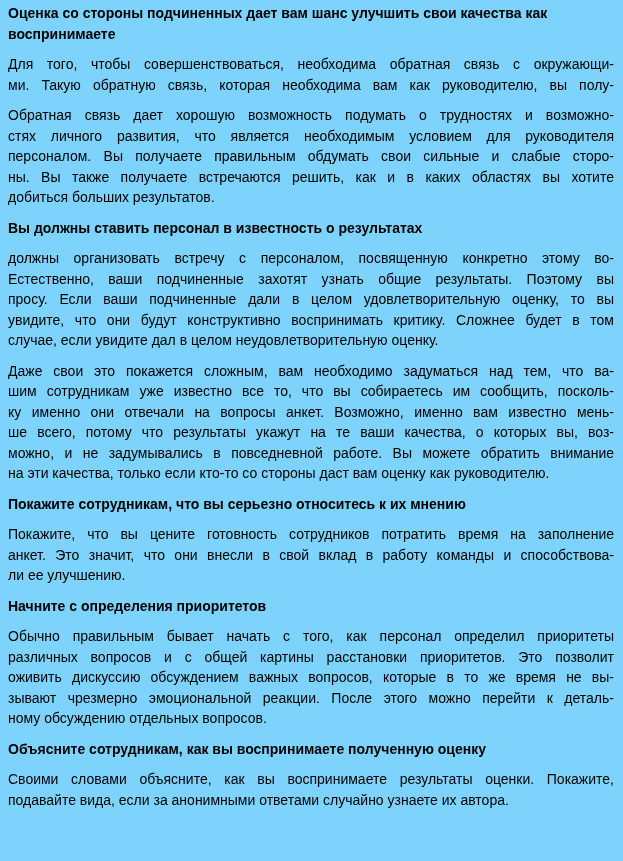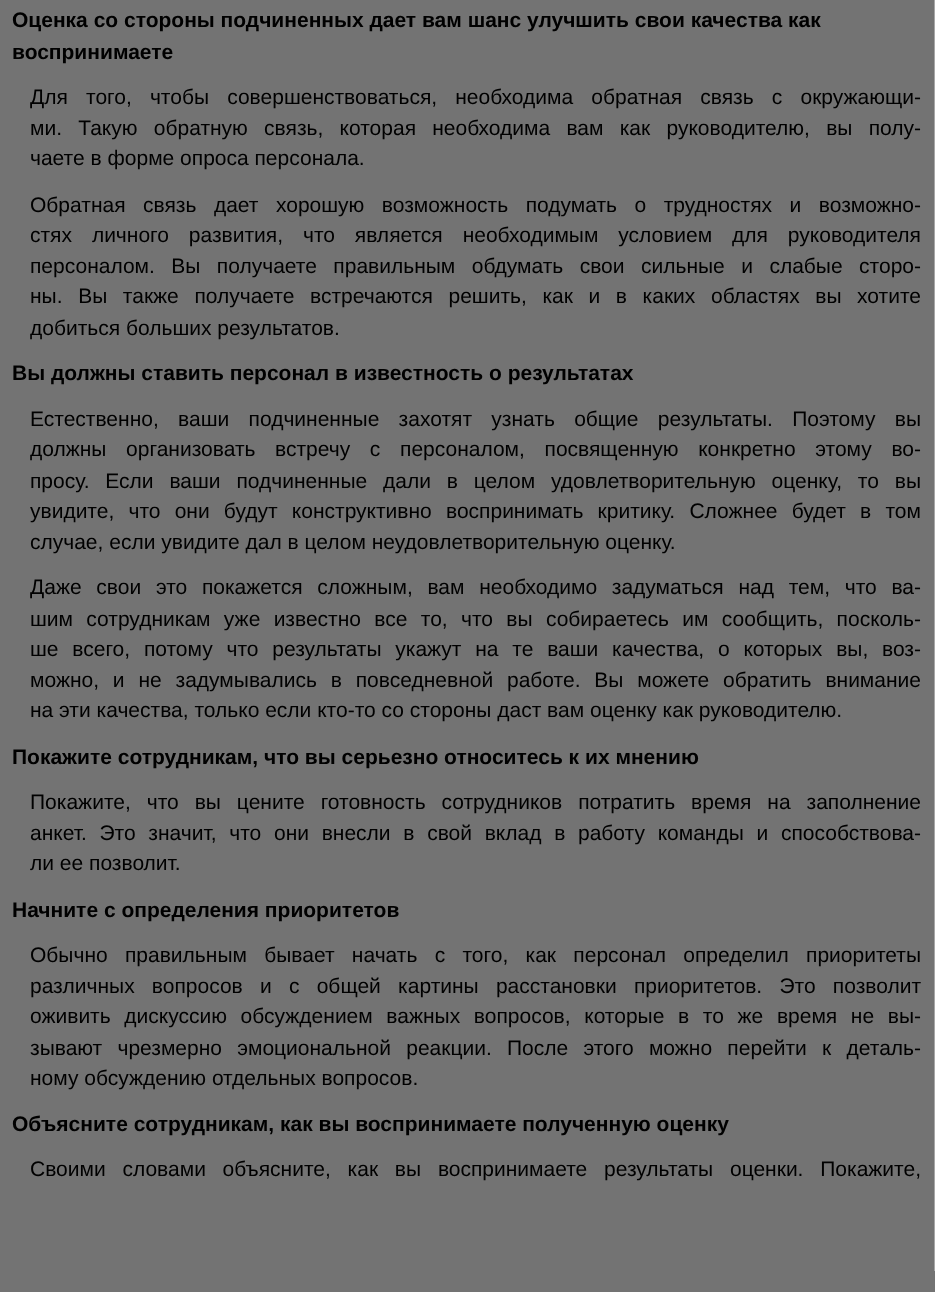--- a/index.html
+++ b/index.html
@@ -21,98 +21,99 @@
   .heading {
     font-weight: 700;
     font-size: 14px;
     margin: 0 0 10px 0;
     padding: 0;
   }
   .heading .hline {
     text-align: left;
   }
   .para {
-    margin: 0 0 10px 12px;
+    margin: 0 0 10px 0;
   }
   .line {
     text-align: justify;
     text-align-last: justify;
     white-space: normal;
   }
   .line.last {
     text-align: justify;
     text-align-last: left;
   }
 </style>
 </head>
 <body>
 
-<main class="page" style="background: #737373; color: rgb(0, 0, 0);">
+<main class="page" style="background: #7dd3fc; color: rgb(0, 0, 0);">
   <div id="doc">
       <section>
         <h2 class="heading">
           <div class="hline">Оценка со стороны подчиненных дает вам шанс улучшить свои качества как</div>
           <div class="hline">воспринимаете</div>
         </h2>
         <div class="para">
           <div class="line">Для того, чтобы совершенствоваться, необходима обратная связь с окружающи-</div>
           <div class="line">ми. Такую обратную связь, которая необходима вам как руководителю, вы полу-</div>
-          <div class="line last">чаете в форме опроса персонала.</div>
         </div>
         <div class="para">
           <div class="line">Обратная связь дает хорошую возможность подумать о трудностях и возможно-</div>
           <div class="line">стях личного развития, что является необходимым условием для руководителя</div>
           <div class="line">персоналом. Вы получаете правильным обдумать свои сильные и слабые сторо-</div>
           <div class="line">ны. Вы также получаете встречаются решить, как и в каких областях вы хотите</div>
           <div class="line last">добиться больших результатов.</div>
         </div>
       </section>
       <section>
         <h2 class="heading">
           <div class="hline">Вы должны ставить персонал в известность о результатах</div>
         </h2>
         <div class="para">
+          <div class="line">должны организовать встречу с персоналом, посвященную конкретно этому во-</div>
           <div class="line">Естественно, ваши подчиненные захотят узнать общие результаты. Поэтому вы</div>
-          <div class="line">должны организовать встречу с персоналом, посвященную конкретно этому во-</div>
           <div class="line">просу. Если ваши подчиненные дали в целом удовлетворительную оценку, то вы</div>
           <div class="line">увидите, что они будут конструктивно воспринимать критику. Сложнее будет в том</div>
           <div class="line last">случае, если увидите дал в целом неудовлетворительную оценку.</div>
         </div>
         <div class="para">
           <div class="line">Даже свои это покажется сложным, вам необходимо задуматься над тем, что ва-</div>
           <div class="line">шим сотрудникам уже известно все то, что вы собираетесь им сообщить, посколь-</div>
+          <div class="line">ку именно они отвечали на вопросы анкет. Возможно, именно вам известно мень-</div>
           <div class="line">ше всего, потому что результаты укажут на те ваши качества, о которых вы, воз-</div>
           <div class="line">можно, и не задумывались в повседневной работе. Вы можете обратить внимание</div>
           <div class="line last">на эти качества, только если кто-то со стороны даст вам оценку как руководителю.</div>
         </div>
       </section>
       <section>
         <h2 class="heading">
           <div class="hline">Покажите сотрудникам, что вы серьезно относитесь к их мнению</div>
         </h2>
         <div class="para">
           <div class="line">Покажите, что вы цените готовность сотрудников потратить время на заполнение</div>
           <div class="line">анкет. Это значит, что они внесли в свой вклад в работу команды и способствова-</div>
-          <div class="line last">ли ее позволит.</div>
+          <div class="line last">ли ее улучшению.</div>
         </div>
       </section>
       <section>
         <h2 class="heading">
           <div class="hline">Начните с определения приоритетов</div>
         </h2>
         <div class="para">
           <div class="line">Обычно правильным бывает начать с того, как персонал определил приоритеты</div>
           <div class="line">различных вопросов и с общей картины расстановки приоритетов. Это позволит</div>
           <div class="line">оживить дискуссию обсуждением важных вопросов, которые в то же время не вы-</div>
           <div class="line">зывают чрезмерно эмоциональной реакции. После этого можно перейти к деталь-</div>
           <div class="line last">ному обсуждению отдельных вопросов.</div>
         </div>
       </section>
       <section>
         <h2 class="heading">
           <div class="hline">Объясните сотрудникам, как вы воспринимаете полученную оценку</div>
         </h2>
         <div class="para">
           <div class="line">Своими словами объясните, как вы воспринимаете результаты оценки. Покажите,</div>
+          <div class="line last">подавайте вида, если за анонимными ответами случайно узнаете их автора.</div>
         </div>
       </section>
     </div>
 </main>
 
 </body></html>

